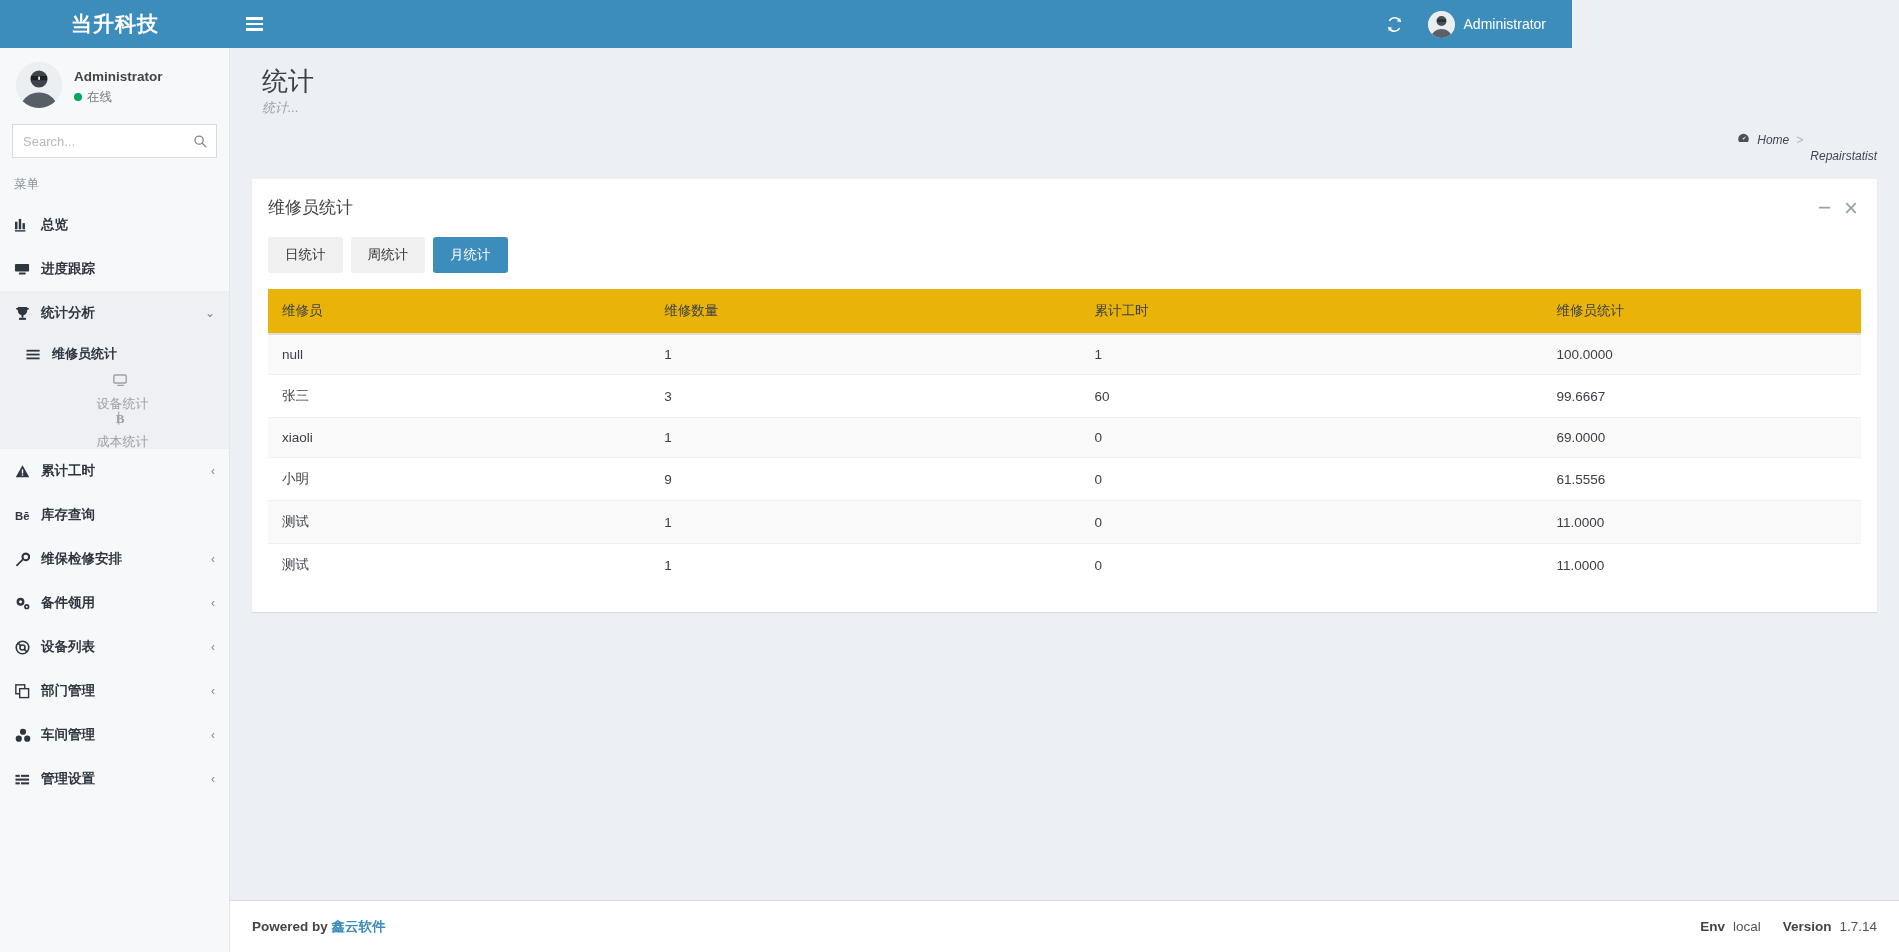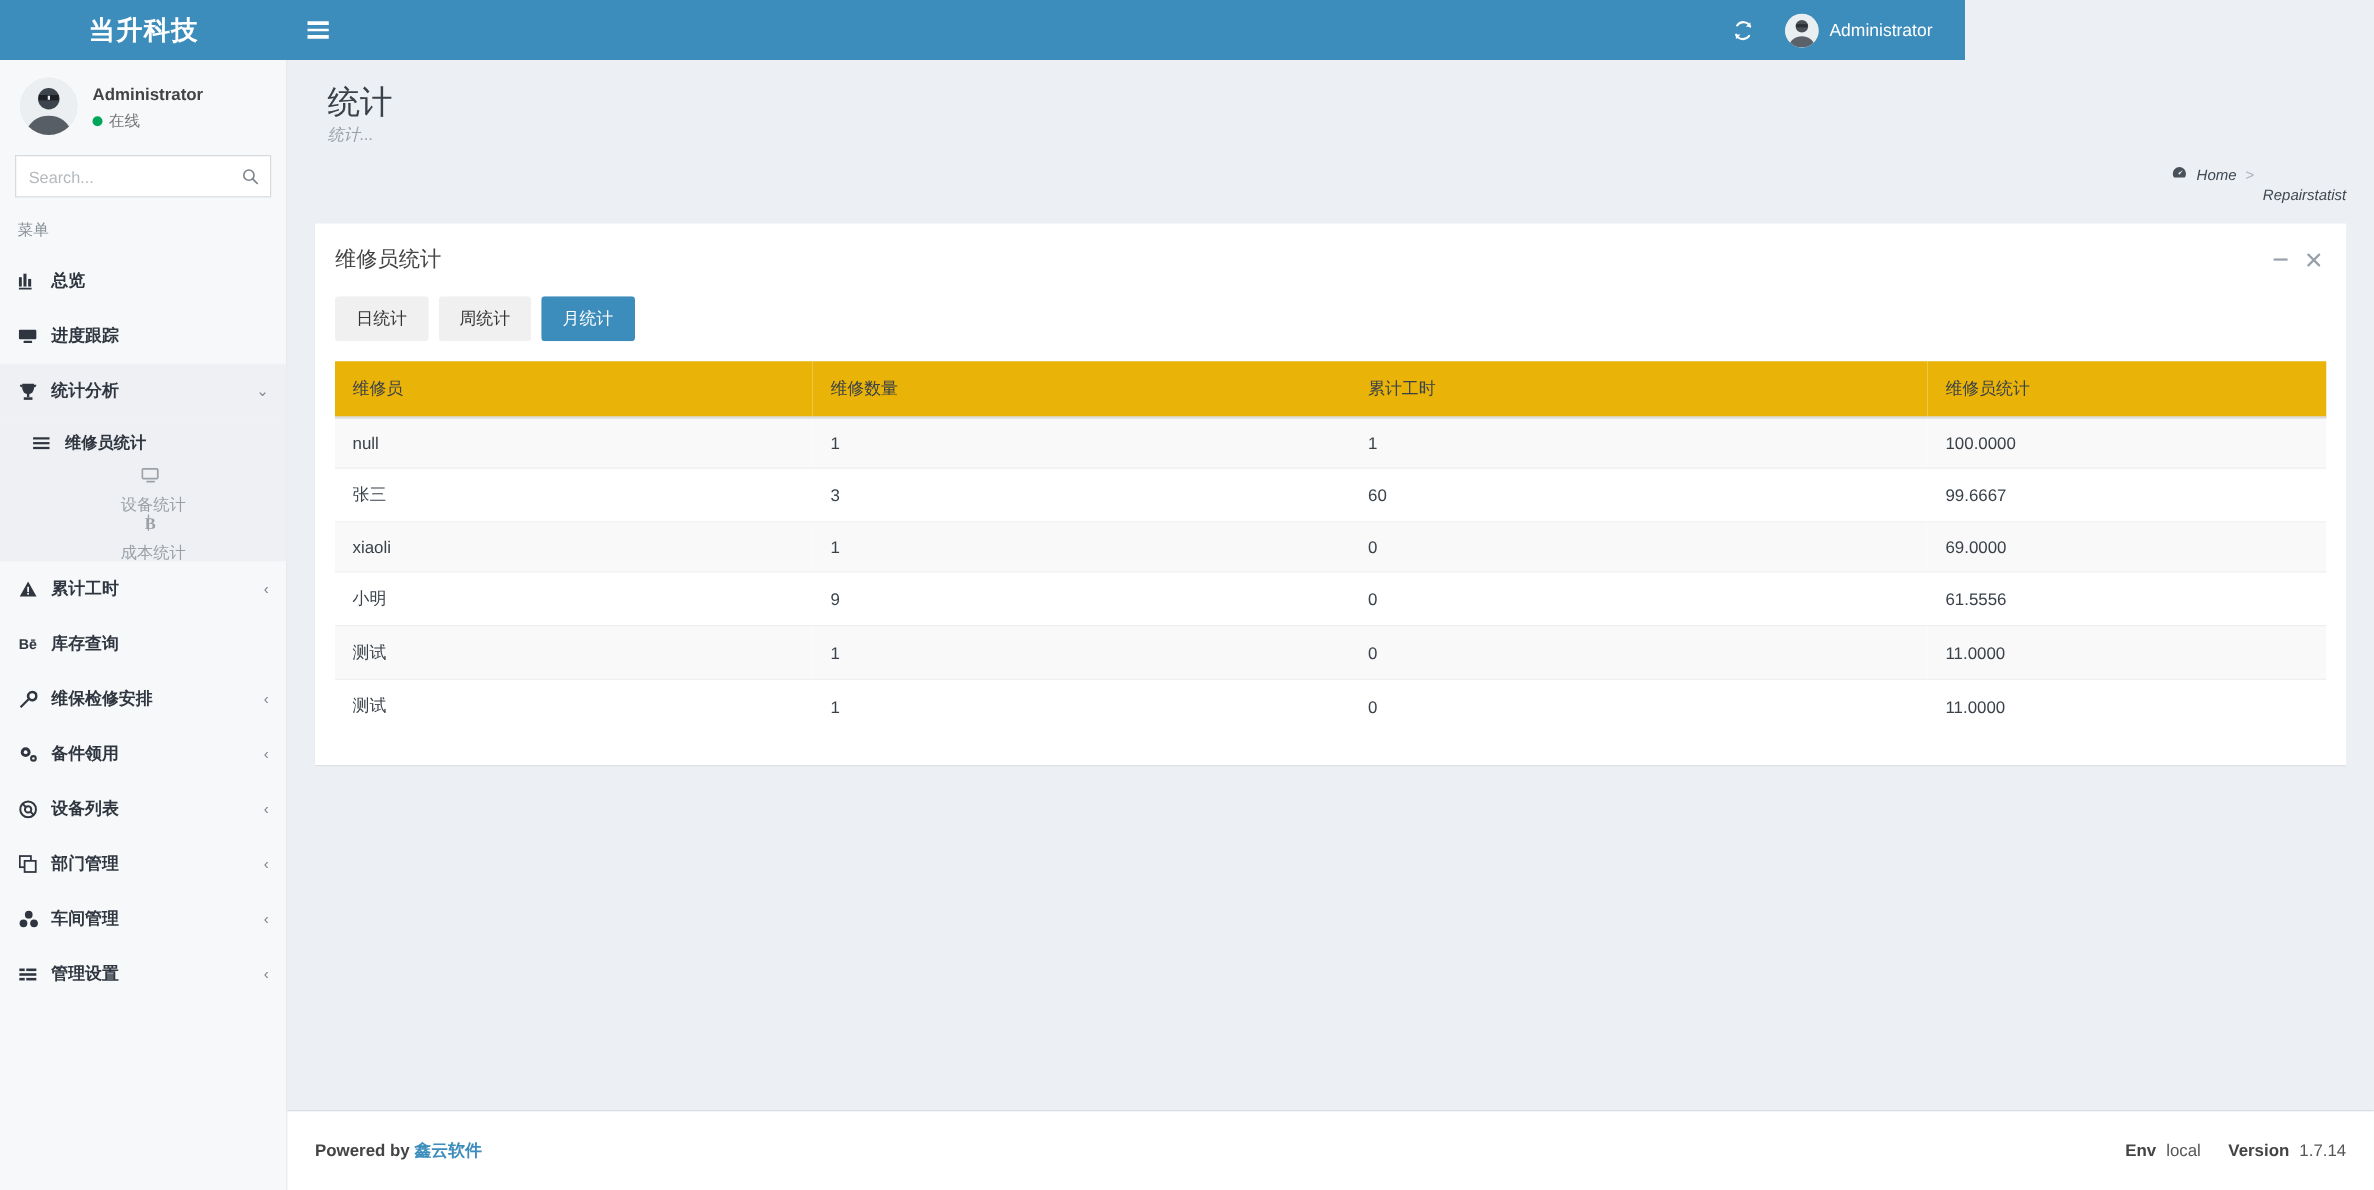--- a/index.html
+++ b/index.html
@@ -182,21 +182,21 @@
     padding: 12px 10px 12px 14px;
     border-top: 1px solid #efefef;
   }
   table.stat-table tbody tr:nth-child(odd) { background: #f9f9f9; }
   table.stat-table tbody tr:nth-child(even) { background: #fff; }
   .col-a { width: 24%; } .col-b { width: 27%; } .col-c { width: 29%; } .col-d { width: 20%; }
 
   
   #footer {
     position: absolute; left: 230px; bottom: 0;
-    width: 1669px; height: 64px;
+    width: 1669px; height: 52px;
     background: #fff; border-top: 1px solid #d7dde3;
     display: flex; align-items: center;
     padding: 0 22px; font-size: 13.5px; color: #444;
   }
   #footer .powered { font-weight: bold; }
   #footer .powered a { color: #3c8dbc; text-decoration: none; font-weight: bold; }
   #footer .rightinfo { margin-left: auto; display: flex; gap: 8px; align-items: baseline; }
   #footer .rightinfo b { font-weight: bold; }
   #footer .rightinfo span { color: #555; }
   .gap-l { margin-left: 14px; }

